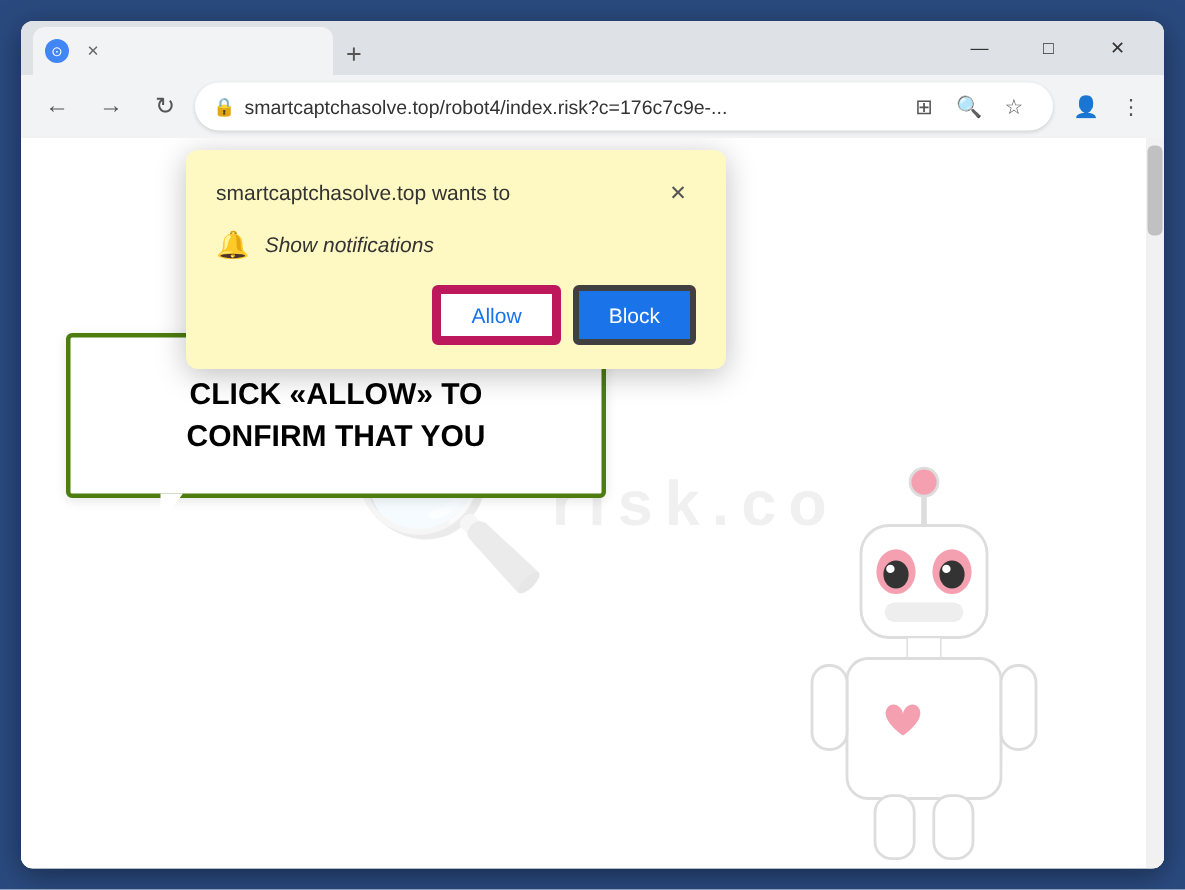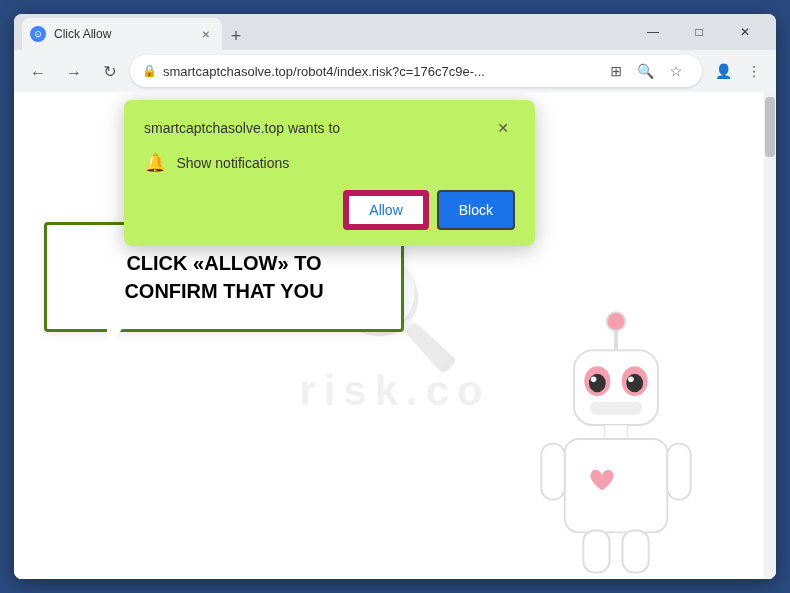--- a/index.html
+++ b/index.html
@@ -215,21 +215,21 @@
       position: relative;
     }
 
     
     .watermark {
       position: absolute;
       top: 50%;
       left: 50%;
       transform: translate(-50%, -50%);
       display: flex;
-      flex-direction: column;
+      flex-direction: row;
       align-items: center;
       opacity: 0.12;
       pointer-events: none;
     }
 
     .watermark-top {
       font-size: 110px;
       color: #888;
       line-height: 1;
     }
@@ -286,25 +286,25 @@
       text-align: center;
       line-height: 1.4;
       text-transform: uppercase;
     }
 
     
     .notification-popup {
       position: absolute;
       top: 8px;
       left: 110px;
-      background: #bef264;
+      background: #fef9c3;
       border-radius: 8px;
       box-shadow: 0 4px 20px rgba(0,0,0,0.25);
       padding: 16px 20px;
-      width: 411px;
+      width: 360px;
       z-index: 10;
     }
 
     .popup-header {
       display: flex;
       align-items: center;
       justify-content: space-between;
       margin-bottom: 12px;
     }
 
@@ -336,20 +336,21 @@
     }
 
     .bell-icon {
       font-size: 18px;
       color: #555;
     }
 
     .notification-label {
       font-size: 14px;
       color: #333;
+      font-style: italic;
     }
 
     .popup-actions {
       display: flex;
       justify-content: flex-end;
       gap: 8px;
     }
 
     .btn-allow {
       padding: 6px 20px;
@@ -358,21 +359,21 @@
       background: white;
       color: #1a73e8;
       font-size: 14px;
       cursor: pointer;
       font-weight: 500;
     }
 
     .btn-block {
       padding: 6px 20px;
       border-radius: 4px;
-      border: 2px solid #404040;
+      border: 4px solid #404040;
       background: #1a73e8;
       color: white;
       font-size: 14px;
       cursor: pointer;
       font-weight: 500;
     }
 
     
     .scrollbar {
       position: absolute;
@@ -396,21 +397,20 @@
 <body>
 
 <div class="browser-window">
 
   <div class="title-bar">
     <div class="tab-area">
       <div class="tab">
         <div class="tab-favicon">
           <span>⊙</span>
         </div>
-        <span class="tab-title">Click Allow</span>
         <div class="tab-close">✕</div>
       </div>
       <div class="new-tab-btn">+</div>
     </div>
     <div class="tab-right-controls">
       <div class="win-btn">—</div>
       <div class="win-btn">□</div>
       <div class="win-btn close">✕</div>
     </div>
   </div>

